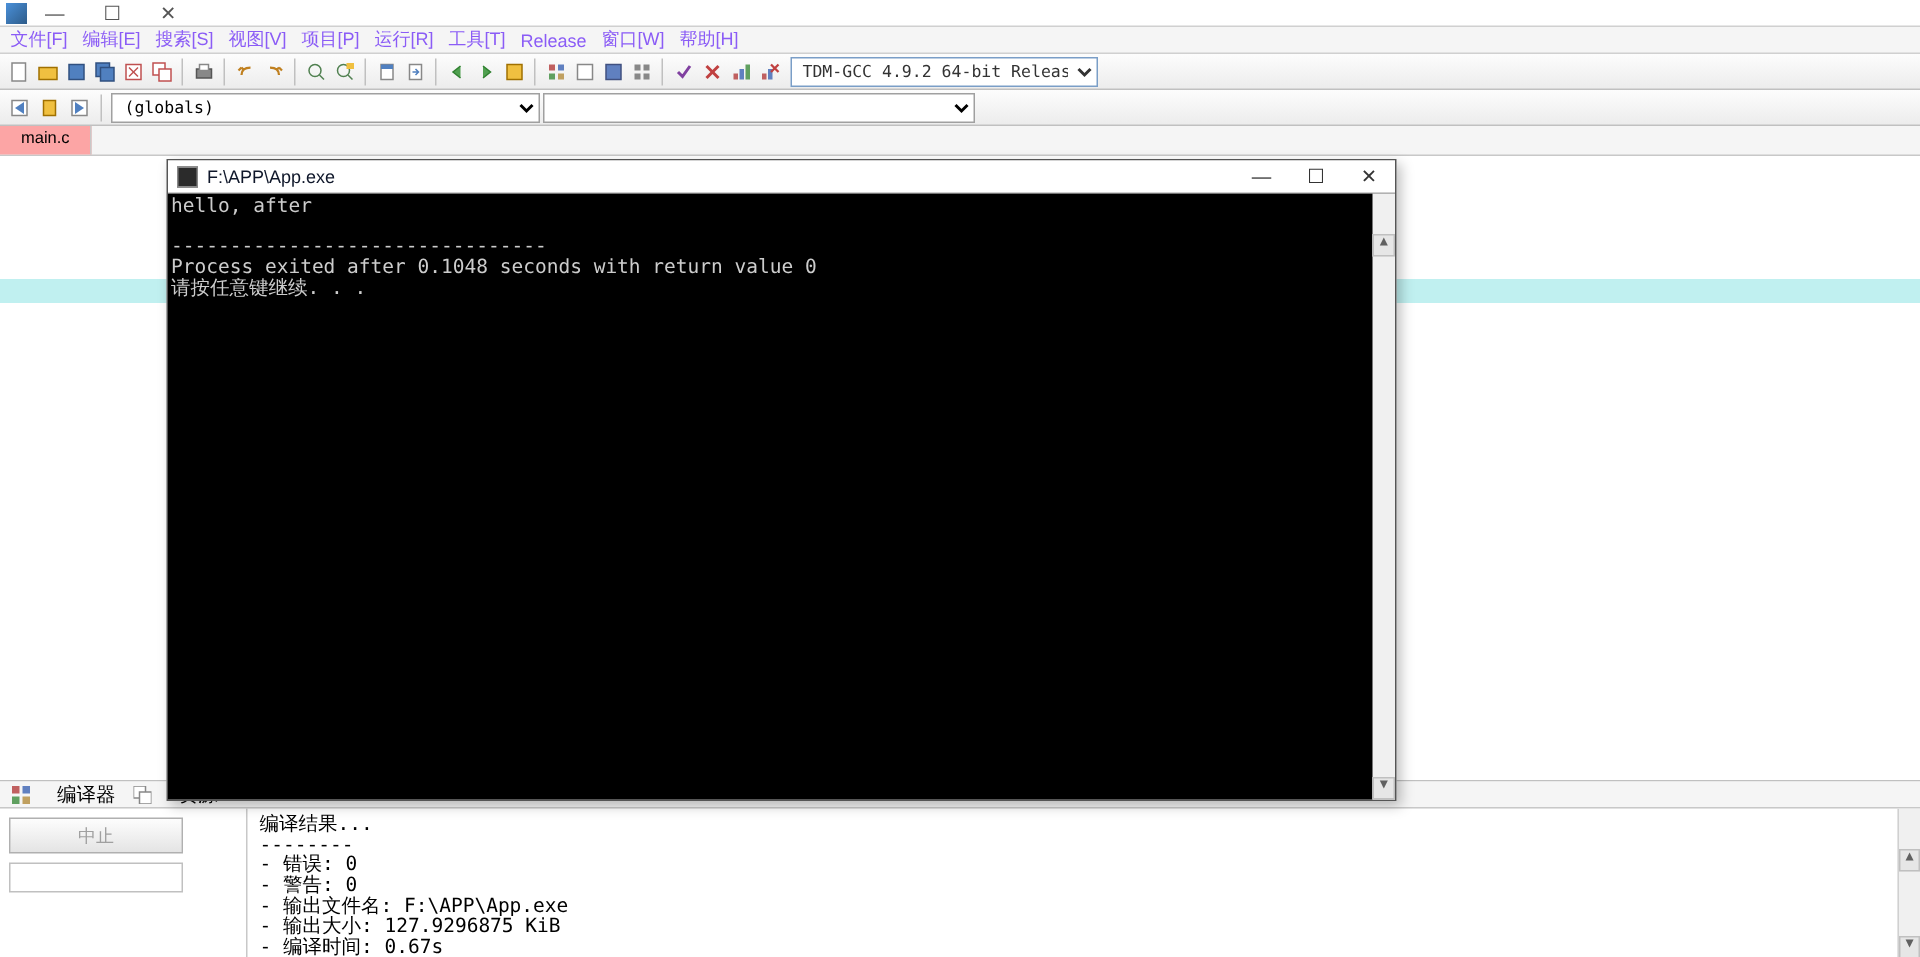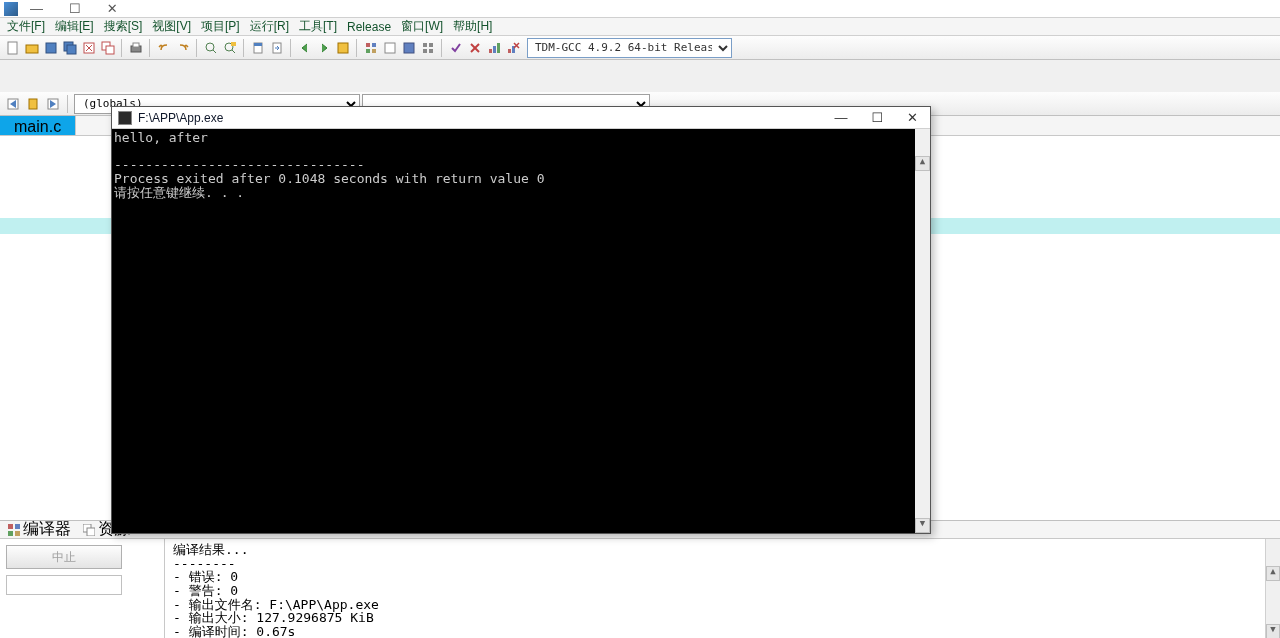--- a/index.html
+++ b/index.html
@@ -5,52 +5,52 @@
 * { margin: 0; padding: 0; box-sizing: border-box; }
 body { font-family: "Microsoft YaHei", Tahoma, sans-serif; font-size: 12px; background: #f0f0f0; width: 1280px; height: 638px; overflow: hidden; position: relative; }
 
 .titlebar { height: 18px; background: #fff; display: flex; align-items: center; padding: 0 4px; border-bottom: 1px solid #d0d0d0; }
 .titlebar-icon { width: 14px; height: 14px; background: linear-gradient(135deg,#4a90d9,#2e5c8a); margin-right: 6px; }
 .titlebar-text { color: #888; font-size: 11px; flex: 1; }
 .wincontrols { display: flex; gap: 14px; margin-right: 4px; }
 .wincontrols span { color: #555; font-size: 13px; cursor: default; padding: 0 6px; }
 
 .menubar { height: 18px; background: #f5f5f5; display: flex; align-items: center; padding: 0 2px; border-bottom: 1px solid #d0d0d0; }
-.menubar span { padding: 0 5px; font-size: 12px; color: #14532d; cursor: default; }
+.menubar span { padding: 0 5px; font-size: 12px; color: #8b5cf6; cursor: default; }
 
 .toolbar { height: 24px; background: linear-gradient(#fdfdfd,#ececec); border-bottom: 1px solid #c0c0c0; display: flex; align-items: center; padding: 0 4px; gap: 1px; }
 .tbtn { width: 18px; height: 18px; display: inline-flex; align-items: center; justify-content: center; border: 1px solid transparent; }
 .tsep { width: 2px; height: 18px; border-left: 1px solid #c0c0c0; margin: 0 3px; }
 .compiler-select { font-size: 11px; height: 20px; width: 205px; margin-left: 4px; border: 1px solid #7a9ec7; background: #fff; color: #333; padding: 0 3px; font-family: monospace; }
 
-.toolbar2 { height: 24px; background: linear-gradient(#fdfdfd,#ececec); border-bottom: 1px solid #c0c0c0; display: flex; align-items: center; padding: 8px 4px; gap: 2px; margin-top: 32px; }
+.toolbar2 { height: 24px; background: linear-gradient(#fdfdfd,#ececec); border-bottom: 1px solid #c0c0c0; display: flex; align-items: center; padding: 8px 4px; gap: 2px; }
 .combo { height: 20px; border: 1px solid #a0a0a0; background: #fff; font-size: 11px; font-family: monospace; padding: 0 4px; }
 .combo1 { width: 286px; }
 .combo2 { width: 288px; }
 
 .workarea { display: flex; height: 436px; }
 .sidepanel { width: 111px; background: #fff; border-right: 1px solid #c8c8c8; display: flex; flex-direction: column; }
 .sidetabs { height: 19px; display: flex; border-bottom: 1px solid #c8c8c8; background: #f5f5f5; }
 .sidetab { padding: 2px 4px; font-size: 11px; border-right: 1px solid #c8c8c8; background: #fff; }
 .sidetab.dim { color: #888; }
 .navbtn { width: 14px; font-size: 10px; text-align: center; border-right: 1px solid #c8c8c8; line-height: 16px; }
 .tree { flex: 1; padding: 4px; font-size: 12px; }
 .tree-row { display: flex; align-items: center; gap: 3px; }
 .tree-exp { font-size: 10px; color: #555; }
 .tree-ico { width: 14px; height: 12px; background: #f0c040; border: 1px solid #c09020; border-radius: 1px; }
 
 .editorwrap { flex: 1; background: #fff; position: relative; }
 .editortabs { height: 20px; background: #f5f5f5; display: flex; border-bottom: 1px solid #c8c8c8; }
-.editortab { padding: 2px 14px; font-size: 16px; background: #0ea5e9; border-right: 1px solid #c8c8c8; }
+.editortab { padding: 2px 14px; font-size: 11px; background: #fca5a5; border-right: 1px solid #c8c8c8; }
 .editorbody { position: absolute; top: 20px; left: 0; right: 0; bottom: 0; background: #fff; }
 .hl-line { position: absolute; left: 0; right: 0; top: 82px; height: 16px; background: #c0f0f0; }
 
 .bottompanel { position: absolute; left: 0; right: 0; bottom: 0; height: 118px; background: #fff; border-top: 1px solid #c0c0c0; }
 .bottomtabs { height: 18px; background: #f5f5f5; border-bottom: 1px solid #c8c8c8; display: flex; align-items: center; padding-left: 2px; }
-.btab { display: flex; align-items: center; gap: 3px; padding: 0 6px; font-size: 16px; }
+.btab { display: flex; align-items: center; gap: 18px; padding: 0 6px; font-size: 13px; }
 .btab-ico { width: 12px; height: 12px; }
 .bbody { display: flex; height: 100px; justify-content: flex-end; }
 .btncol { width: 128px; padding: 6px; display: flex; flex-direction: column; gap: 6px; }
 .stopbtn { height: 24px; background: linear-gradient(#fdfdfd,#e4e4e4); border: 1px solid #b0b0b0; color: #a0a0a0; font-size: 12px; }
 .blankfield { height: 20px; border: 1px solid #c0c0c0; background: #fff; }
 .compilelog { flex: 1; border-left: 1px solid #c8c8c8; padding: 4px 8px; font-family: "SimSun", monospace; font-size: 13px; line-height: 1.05; white-space: pre; overflow: hidden; position: relative; margin-left: 36px; }
 .vscroll-bot { position: absolute; right: 0; top: 0; bottom: 0; width: 15px; background: #f0f0f0; border-left: 1px solid #d0d0d0; }
 .vscroll-bot .arrow { height: 15px; text-align: center; font-size: 9px; color: #606060; background: #e6e6e6; border: 1px solid #c0c0c0; }
 
 .console { position: absolute; left: 111px; top: 106px; width: 820px; height: 428px; background: #fff; border: 1px solid #555; box-shadow: 3px 3px 8px rgba(0,0,0,0.25); display: flex; flex-direction: column; }

